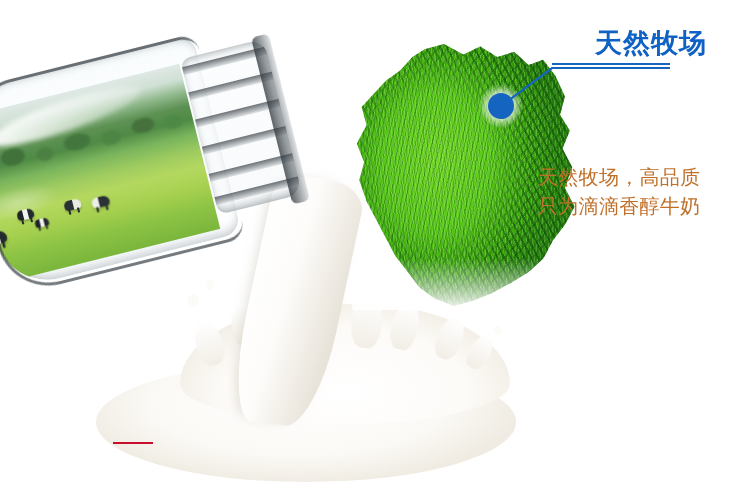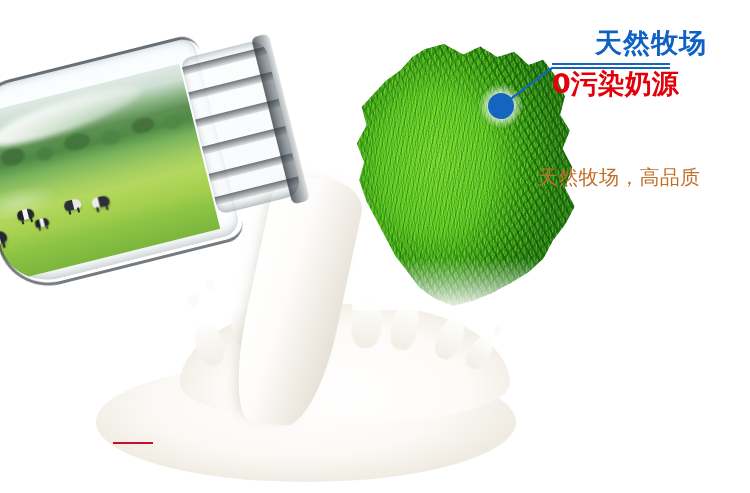--- a/index.html
+++ b/index.html
@@ -287,22 +287,22 @@
       <div class="thread t4"></div>
       <div class="thread t5"></div>
       <div class="thread t6"></div>
     </div>
     <div class="rim"></div>
   </div>
 
   <div id="headline">
     <div class="title" style="color: rgb(15, 98, 196);">天然牧场</div>
     <div class="rule" style="background: rgb(21, 101, 192);"></div>
-    <div class="subtitle" style="color: rgb(227, 0, 11);">0污染奶源</div>
   </div>
 
   <div id="body-copy" style="color: rgb(192, 112, 42);">
     <div class="ln">天然牧场，高品质</div>
+    <div class="ln">只为滴滴香醇牛奶</div>
   </div>
 
   <div id="bottom-rule" style="background: rgb(200, 16, 46);"></div>
 
 </div>
 
 </body></html>

